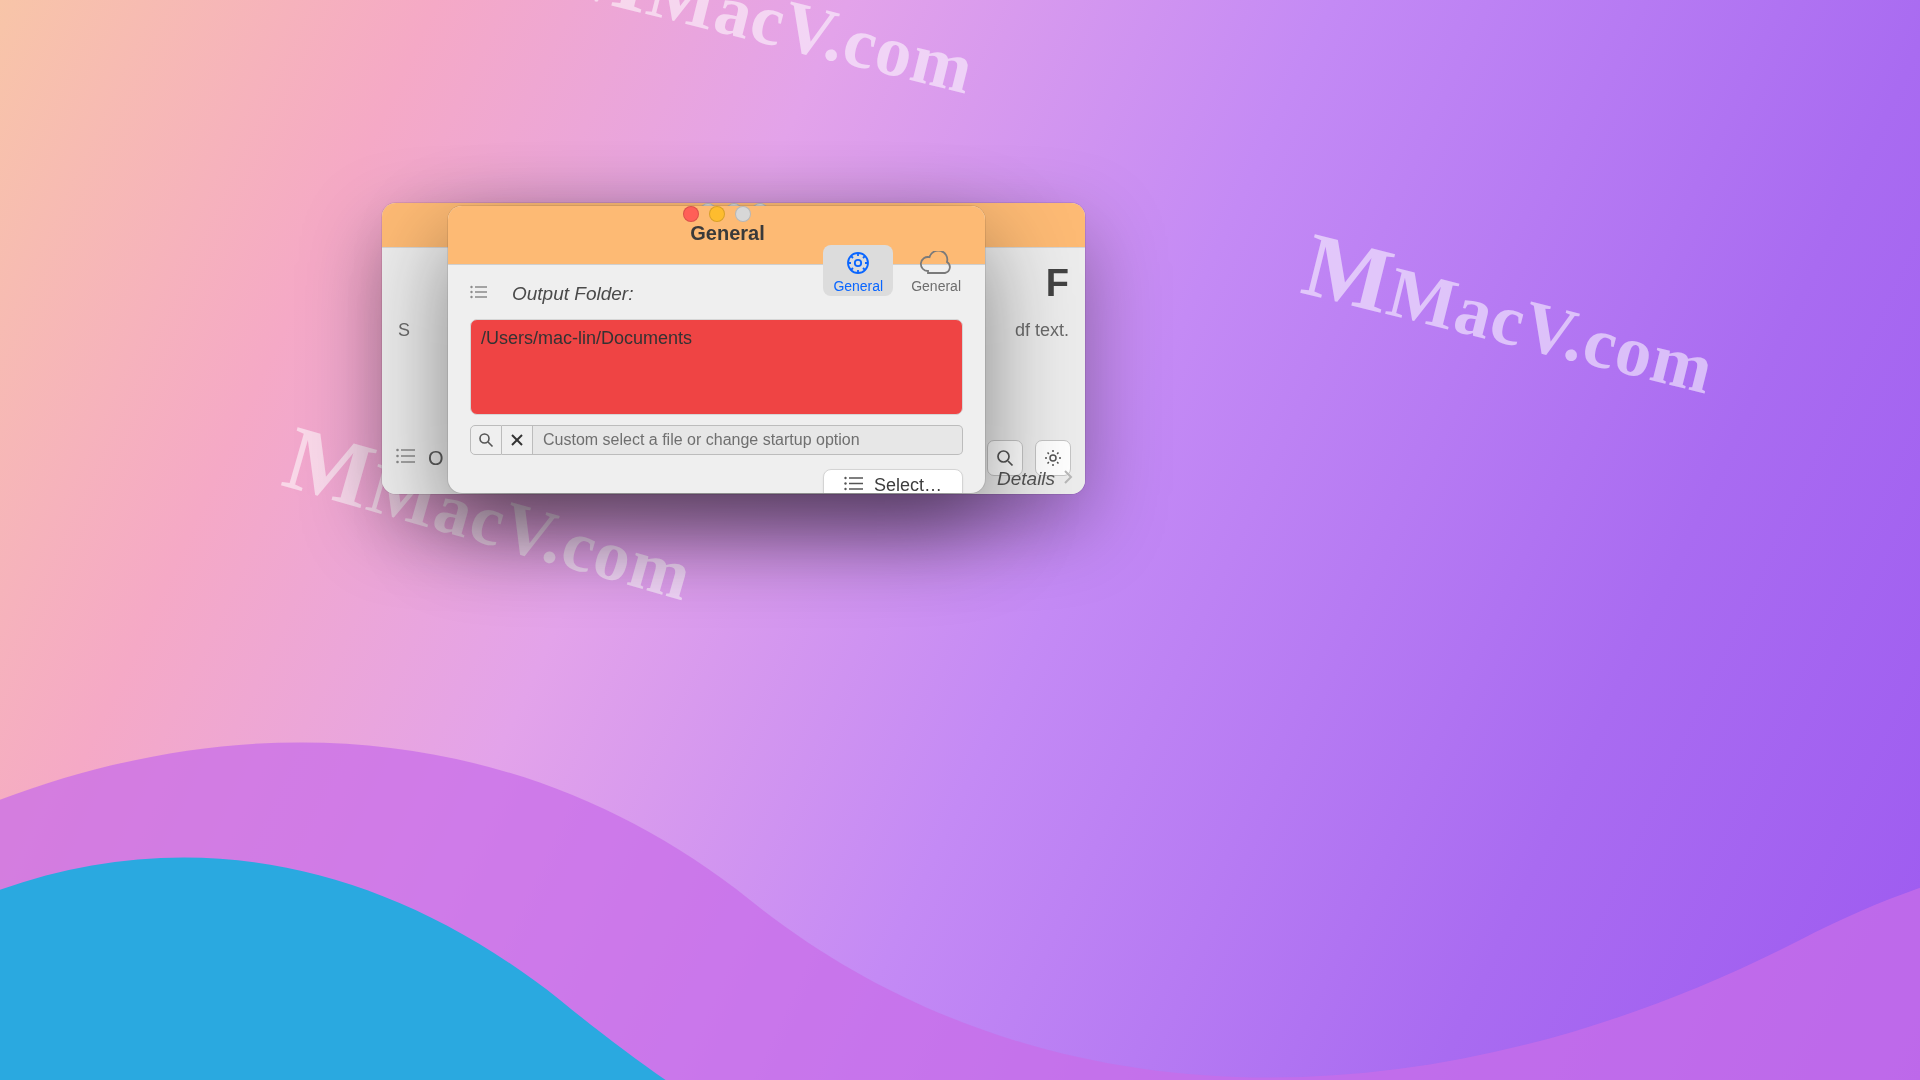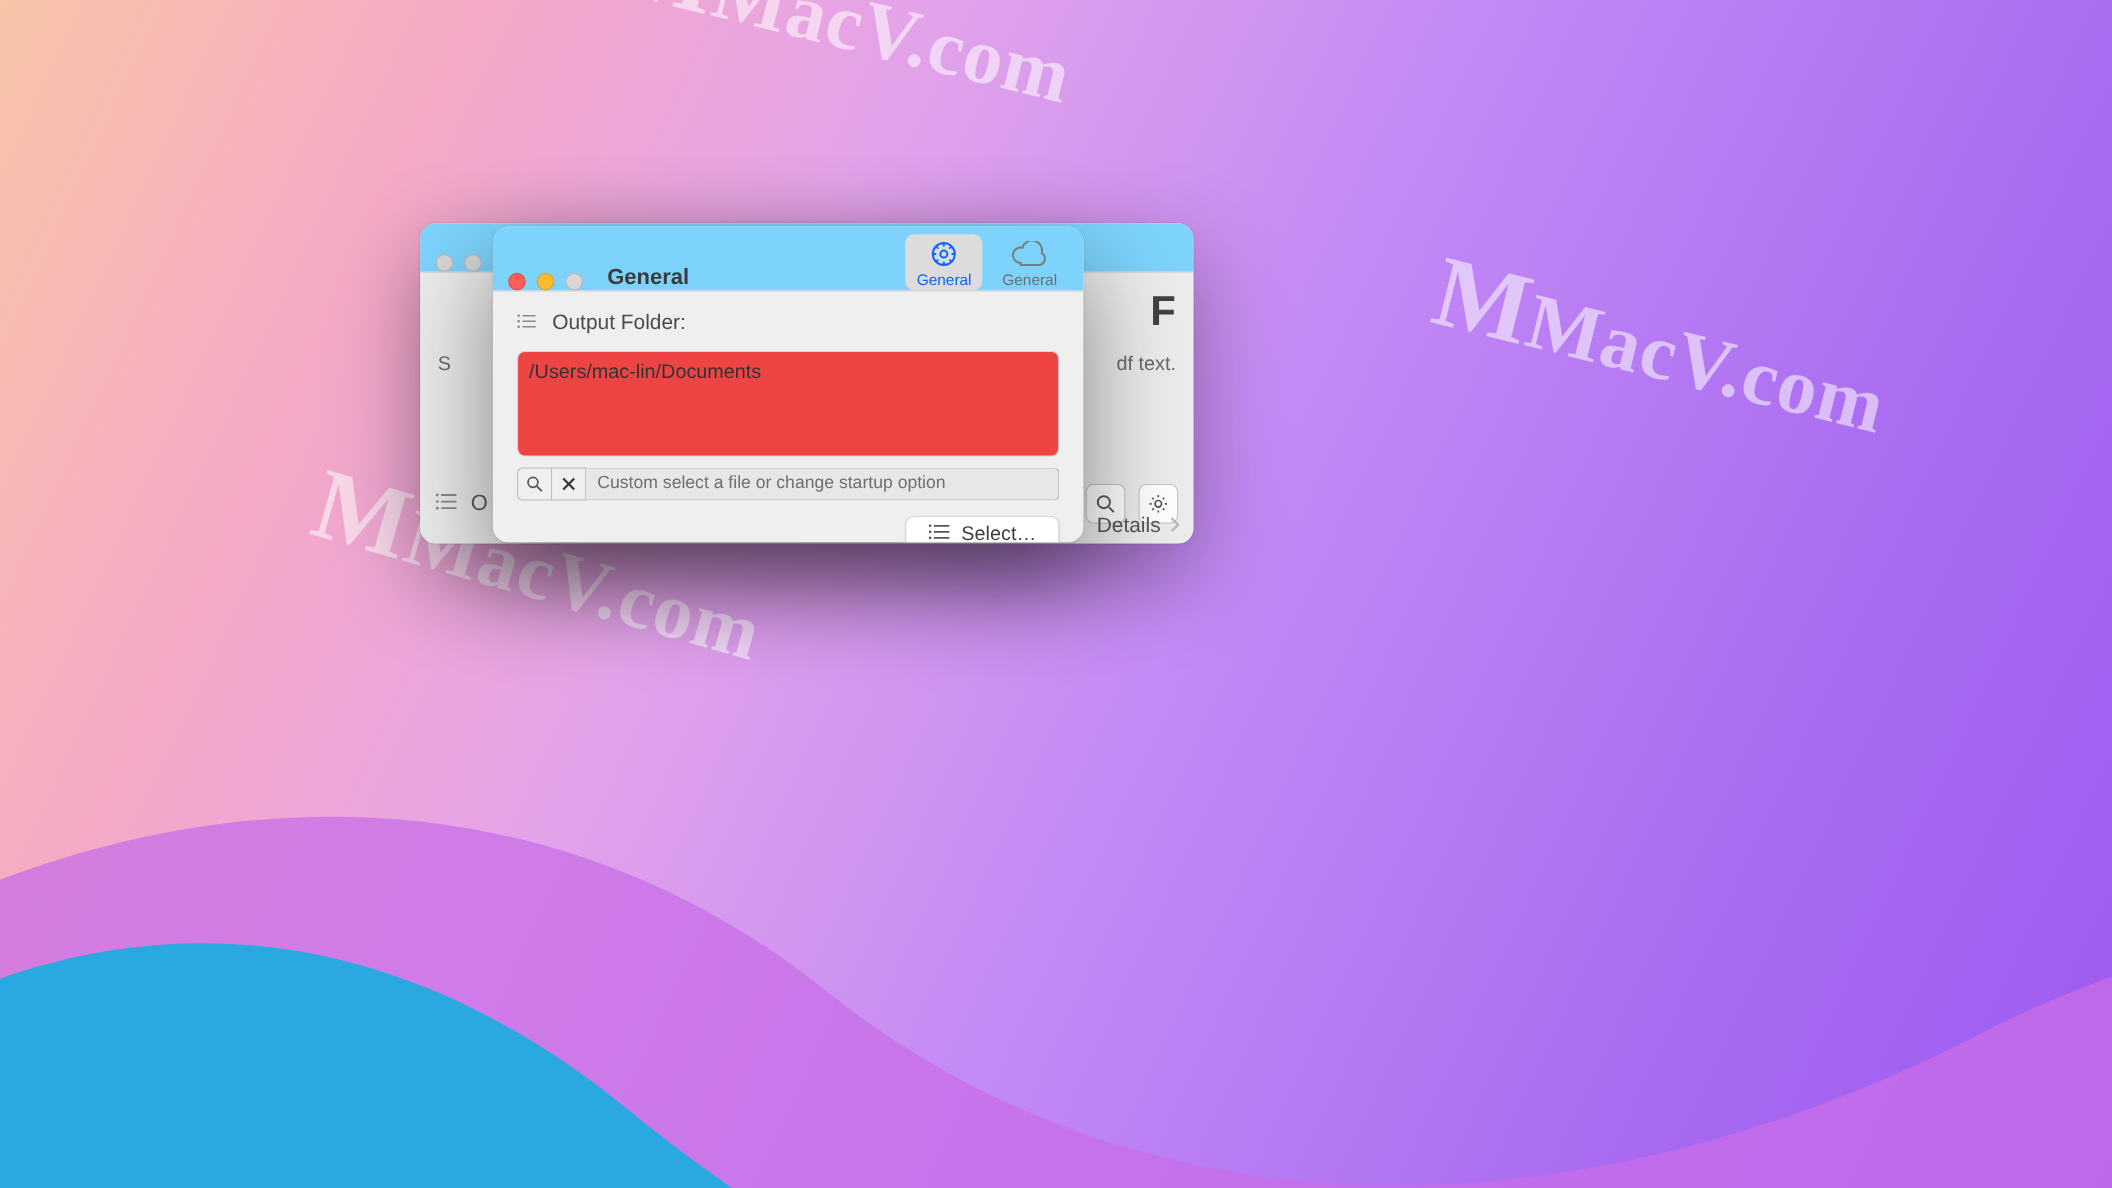--- a/index.html
+++ b/index.html
@@ -46,24 +46,25 @@
   
   .window {
     position: absolute;
     background: #ececec;
     border-radius: 14px;
     box-shadow: 0 30px 80px rgba(0,0,0,0.35), 0 0 0 1px rgba(0,0,0,0.08);
     overflow: hidden;
   }
   .titlebar {
     display: flex;
-    align-items: flex-end;
+    align-items: center;
     height: 44px;
     padding: 0 14px;
-    background: #7dd3fc;
+    background: #fdba74;
+    flex-direction: column;
   }
   .traffic {
     display: flex;
     gap: 10px;
     align-items: center;
   }
   .dot {
     width: 16px; height: 16px; border-radius: 50%;
     box-shadow: inset 0 0 0 1px rgba(0,0,0,0.15);
   }
@@ -123,21 +124,21 @@
     display:flex; flex-direction:column; align-items:center;
     padding:4px 10px 2px; border-radius:8px; gap:1px;
     font-size:14px; color:#6e6e6e;
   }
   .tab.selected { background:#dcdcdc; color:#0a66ff; }
   .tab.selected svg { stroke:#0a66ff; }
   .tab svg { stroke:#7a7a7a; }
   .thin-divider{height:1px;background:#cfcfcf;}
 
   .pref-body { padding:18px 22px; }
-  .row { display:flex; align-items:center; gap:14px; }
+  .row { display:flex; align-items:center; gap:24px;font-style:italic; }
   .row .icon-sm { color:#8a8a8a; }
   .row .cap { font-size:19px; color:#4a4a4a; }
   .select {
     flex:1; display:flex; align-items:center;
     height:30px; background:#fff; border:1px solid #d6d6d6; border-radius:7px;
     padding:0 4px 0 12px; box-shadow:0 1px 2px rgba(0,0,0,0.05);
   }
   .select .val { font-size:18px; color:#333; }
   .select .knob {
     margin-left:auto; width:22px; height:22px; border-radius:5px;
@@ -226,21 +227,21 @@
         <svg width="18" height="18" viewBox="0 0 18 18" fill="none" stroke="#555" stroke-width="1.5">
           <circle cx="9" cy="9" r="3"></circle>
           <path d="M9 1v2M9 15v2M1 9h2M15 9h2M3.5 3.5l1.4 1.4M13.1 13.1l1.4 1.4M3.5 14.5l1.4-1.4M13.1 4.9l1.4-1.4"></path>
         </svg>
       </div>
     </div>
     <div class="details-link" style="position:absolute; right:16px; bottom:-26px;"></div>
   </div>
 </div>
 
-<div style="position:absolute; left:997px; top:468px; display:flex; align-items:center; gap:8px;">
+<div style="position:absolute; left:997px; top:468px; display:flex; align-items:center; gap:8px;font-style:italic;">
   <span style="font-size:19px; color:#555;">Details</span>
   <span class="chev">
     <svg width="10" height="16" viewBox="0 0 10 16" fill="none" stroke="#b8b8b8" stroke-width="2">
         <polyline points="2,2 8,8 2,14"></polyline>
       </svg>
   </span>
 </div>
 
 <div class="window win-front">
   <div class="titlebar">

